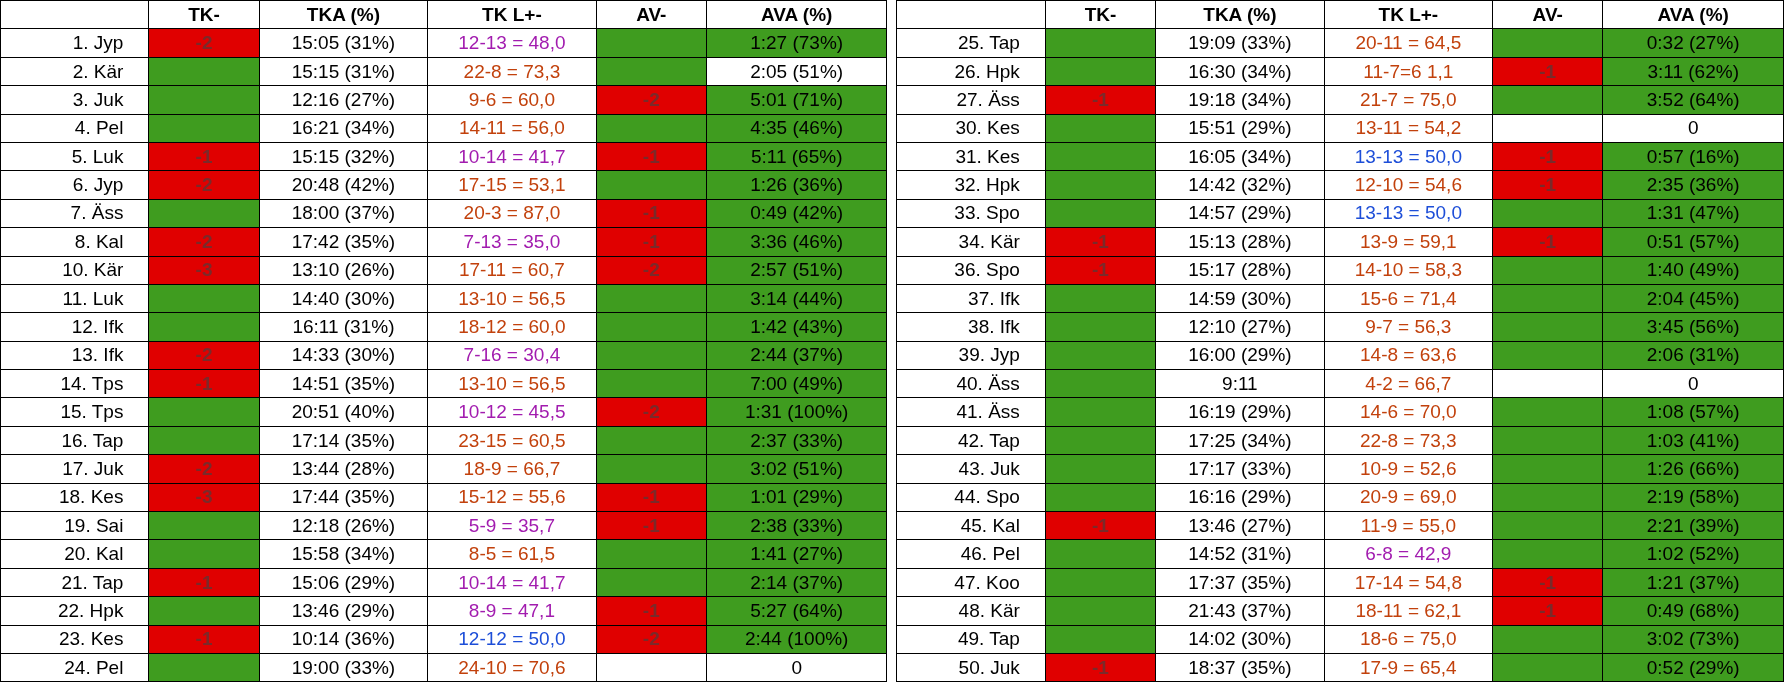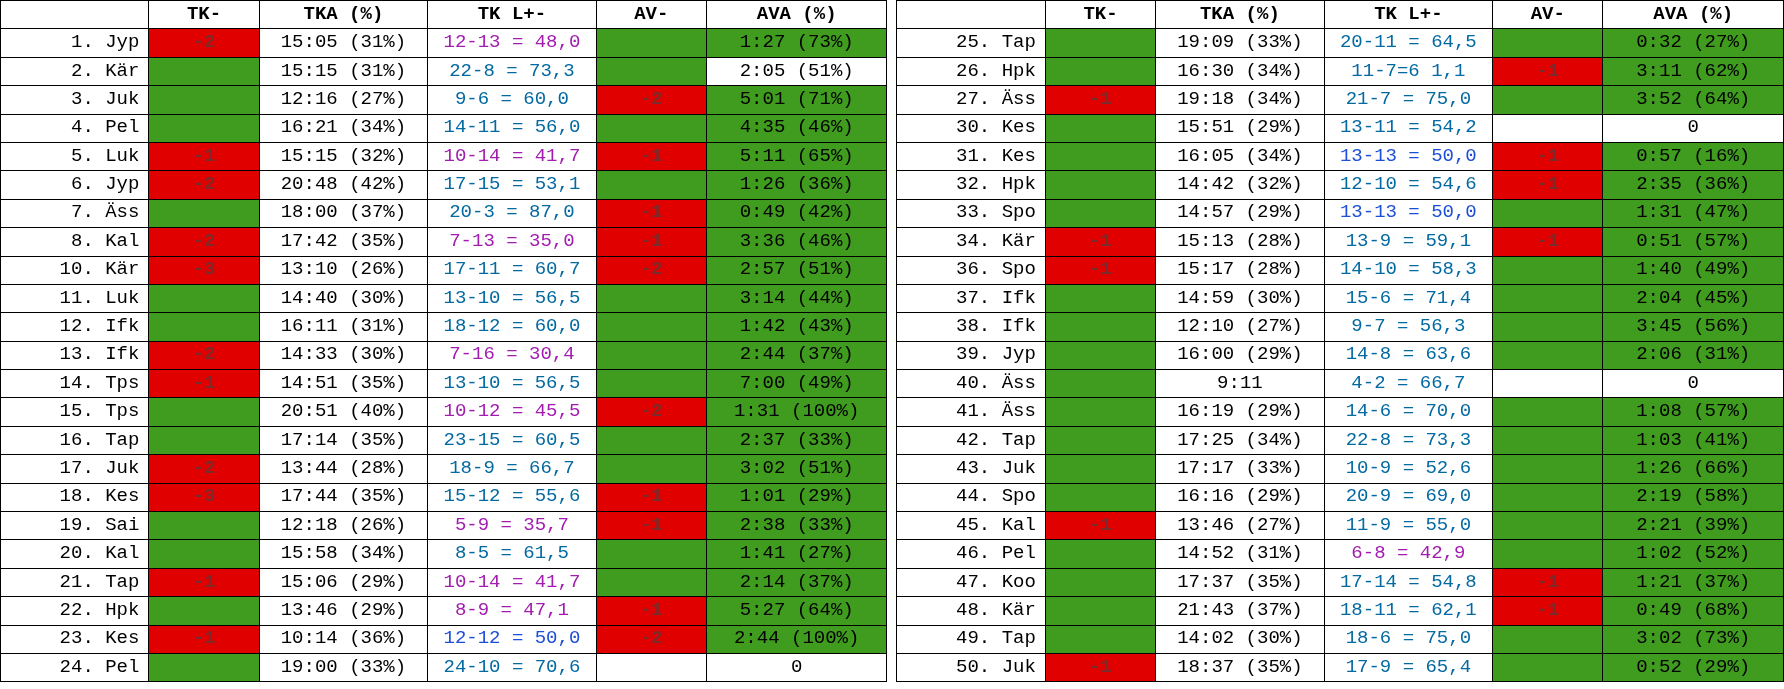--- a/index.html
+++ b/index.html
@@ -1,17 +1,17 @@
 <!DOCTYPE html>
 <html><head>
 <meta charset="utf-8">
 <style>
   html,body{margin:0;padding:0;background:#ffffff;}
   body{font-family:"Liberation Sans",sans-serif;}
-  #sheet{width:1784px;height:689px;position:relative;overflow:hidden;background:#fff;font-family:Liberation Mono, monospace;}
+  #sheet{width:1784px;height:689px;position:relative;overflow:hidden;background:#fff;}
   table{border-collapse:collapse;table-layout:fixed;}
   .grid{width:1784px;}
   col.c-name{width:148px}
   col.c-tk{width:110px}
   col.c-tka{width:168px}
   col.c-tkl{width:168px}
   col.c-av{width:110px}
   col.c-ava{width:180px}
   col.c-gap{width:10px}
   td,th{
@@ -21,27 +21,27 @@
     text-align:center;
     padding:0;
     overflow:hidden;
     white-space:nowrap;
     font-weight:normal;
     color:#000;
     line-height:1.05;
   }
   th{font-weight:bold;font-size:19px;background:#fff;}
   .hdr-blank{border:1px solid #000;background:#fff;}
-  .name{text-align:right;padding-right:9px;}
+  .name{text-align:right;padding-right:25px;}
   .gap{border:none;background:#fff;}
   .green{background:#3f9c1f;}
   .red{background:#e00000;}
   .white{background:#fff;}
   .num-red{color:#a21caf;}
-  .num-green{color:#0369a1;margin-top:6px;}
+  .num-green{color:#c2410c;margin-top:6px;}
   .num-yellow{color:#1d4ed8;}
   .tk-val{color:#7a2a2a;}
   .bold{font-weight:bold;}
 </style>
 </head>
 <body>
 
 <div id="sheet">
   <table class="grid">
     <colgroup>

